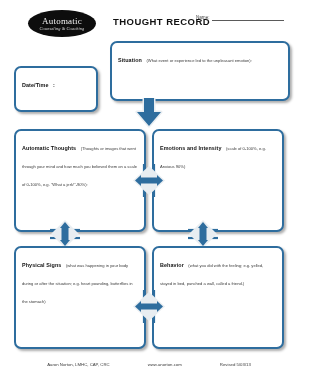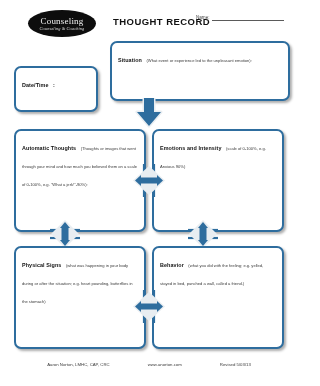--- a/index.html
+++ b/index.html
@@ -147,21 +147,21 @@
     color: #3a3a3a;
     white-space: nowrap;
   }
 </style>
 </head>
 <body>
 
 <div class="page">
 
   <div class="logo">
-    <div class="logo-main">Counseling</div>
+    <div class="logo-main">Automatic</div>
     <div class="logo-sub">Counseling &amp; Coaching</div>
   </div>
 
   <div class="doc-title">THOUGHT RECORD</div>
 
   <div class="name-row">
     <span class="name-label">Name:</span>
     <span class="name-line"></span>
   </div>
 

